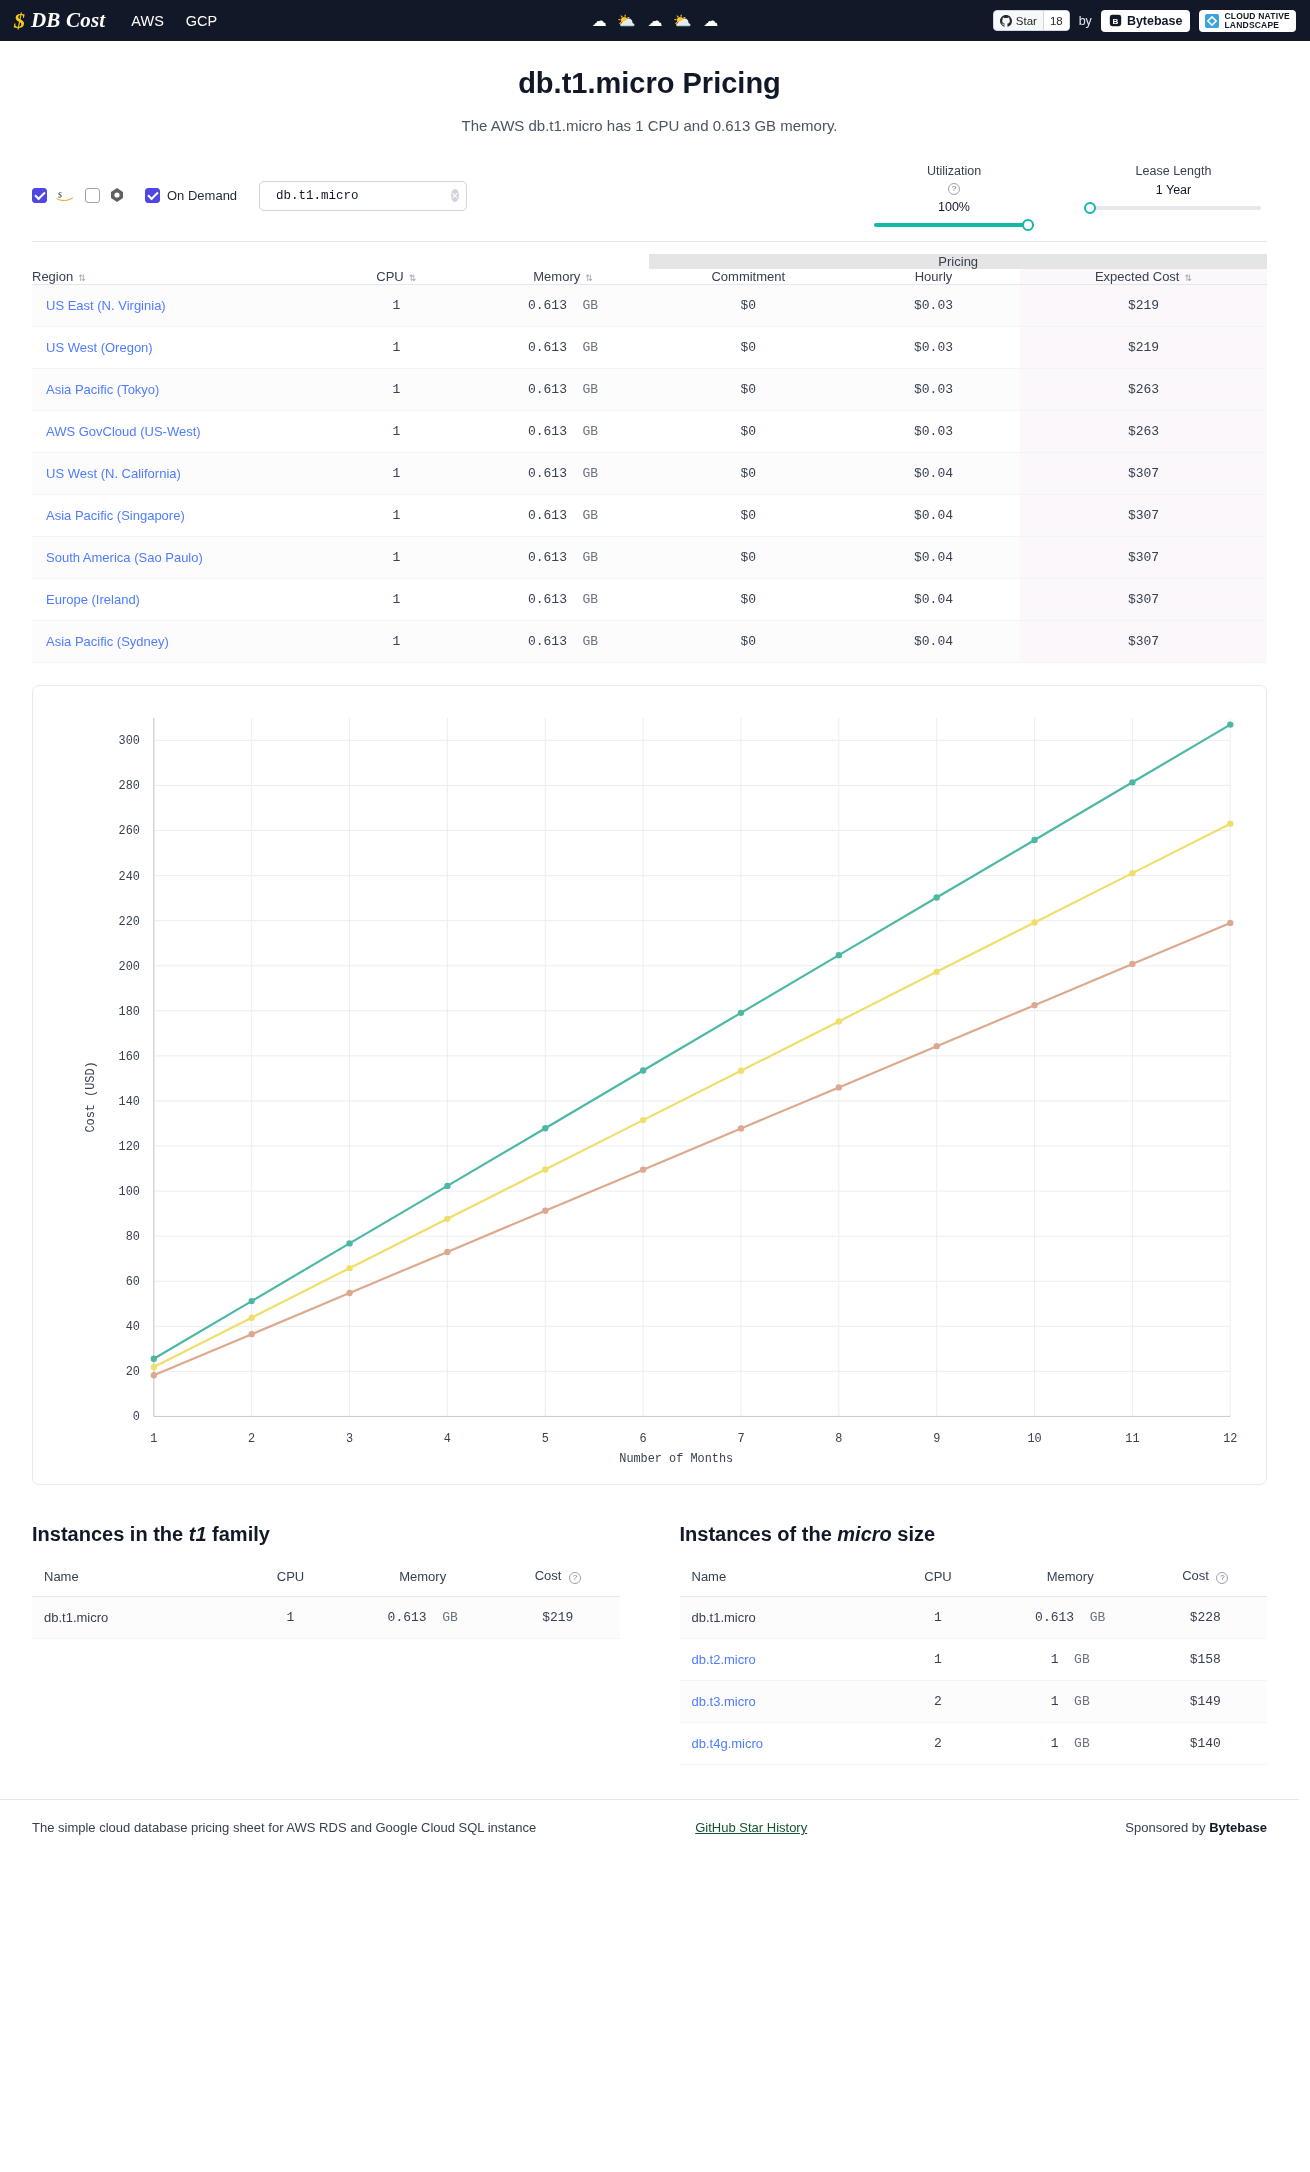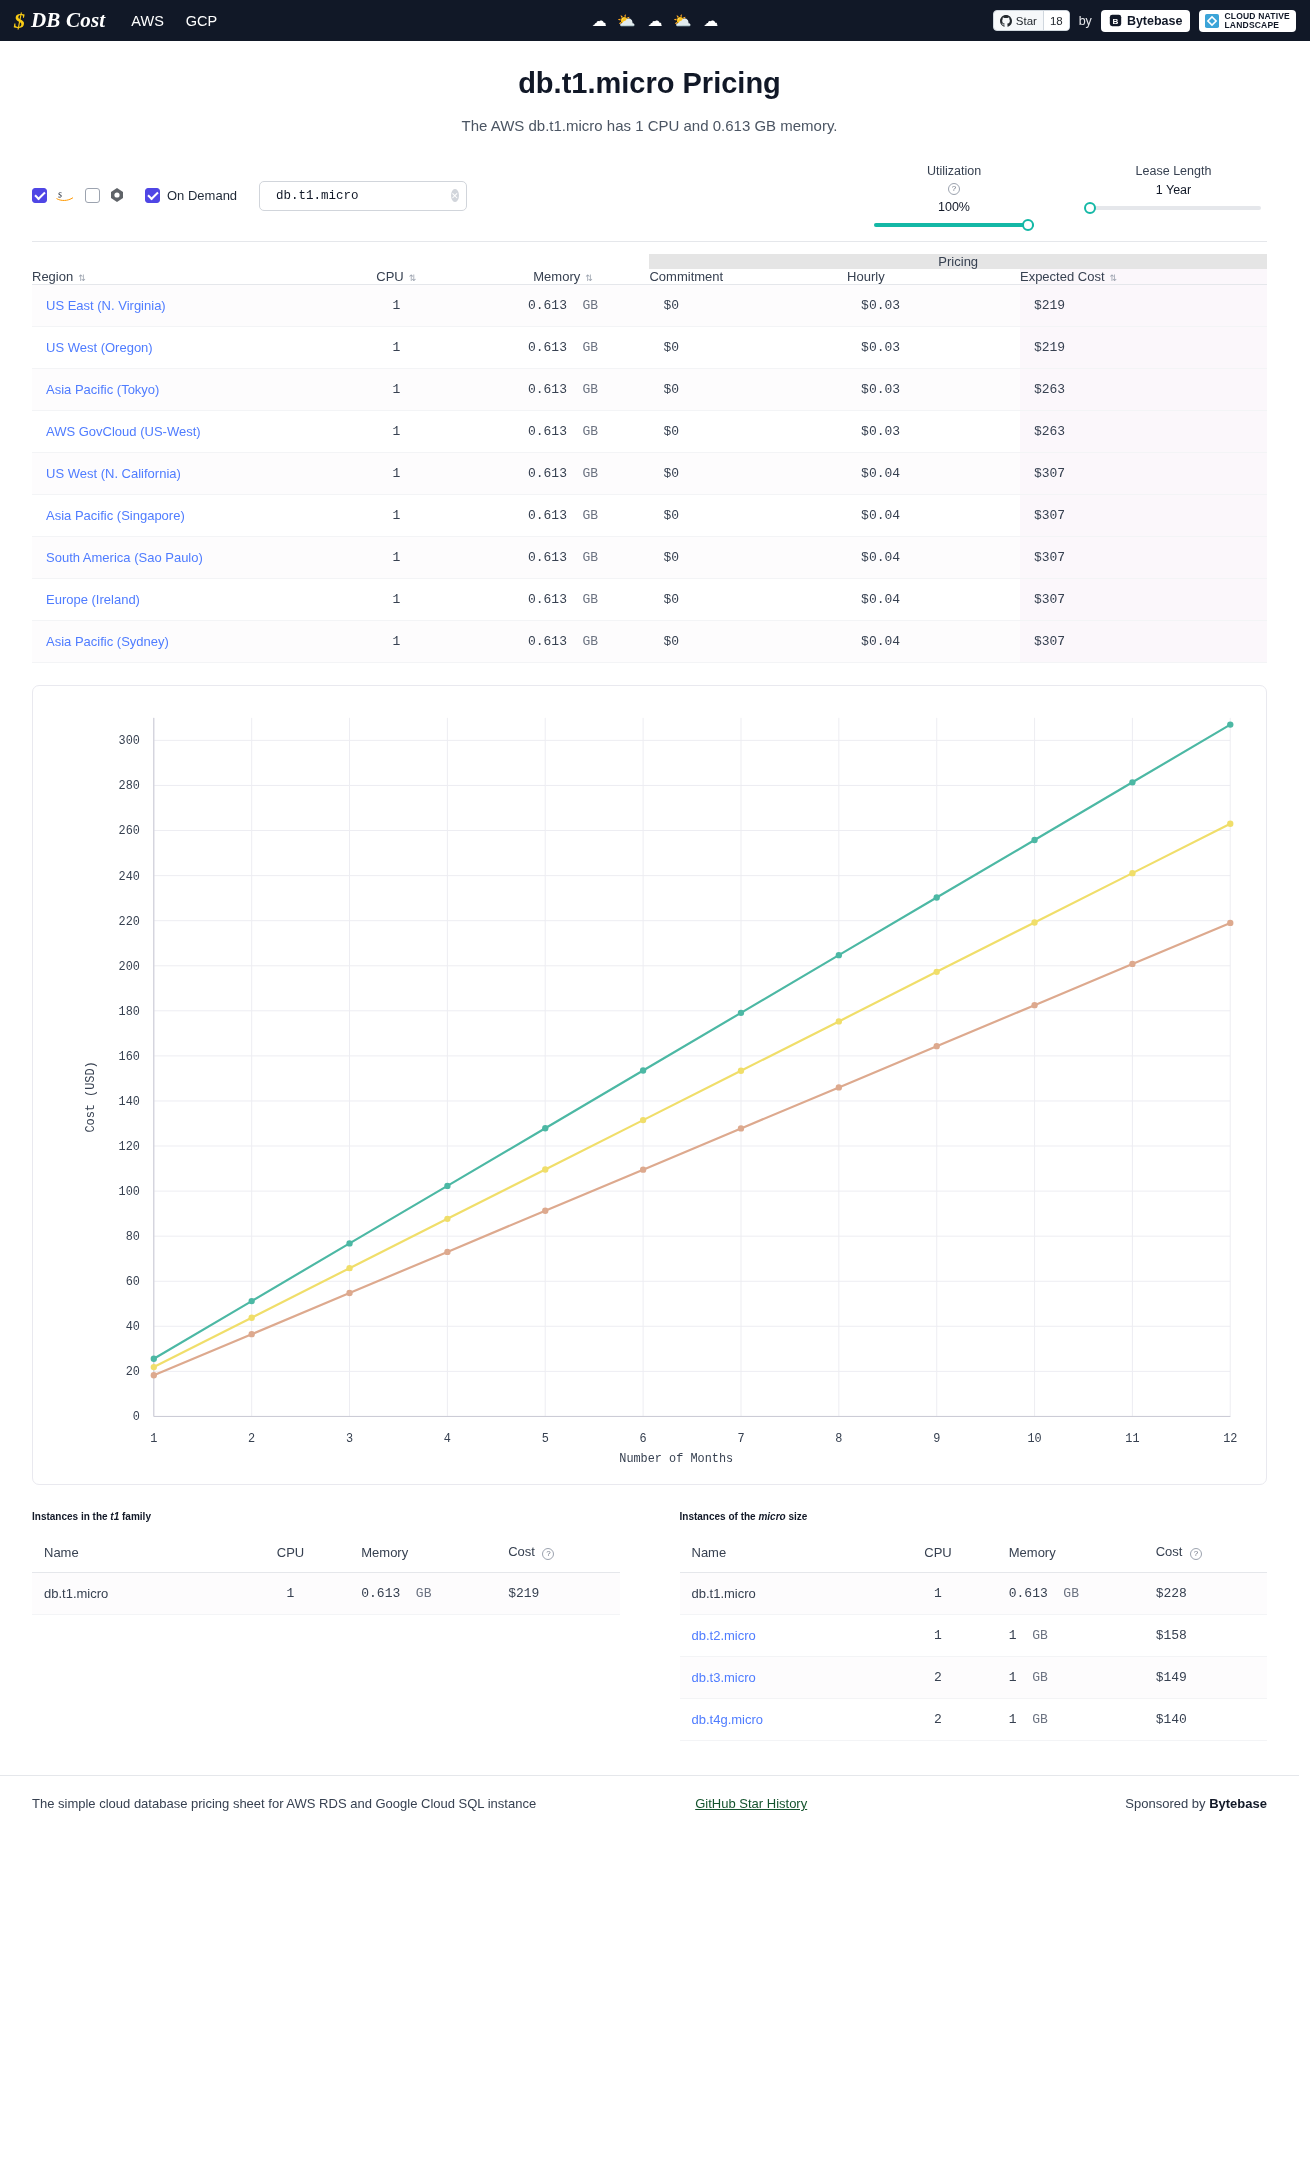--- a/index.html
+++ b/index.html
@@ -136,21 +136,21 @@
     padding: 10px 0 9px; font-size: 13px; color: #374151; text-align: center;
     font-weight: normal;
   }
   .grouphead .pricing-cell { background: #e5e5e5; }
   .colhead th {
     font-size: 13px; font-weight: normal; color: #374151;
     padding: 9px 14px 13px; border-bottom: 1px solid #e5e7eb; vertical-align: bottom;
   }
   .sortico { display: inline-block; margin-left: 5px; color: #9ca3af; font-size: 9px; line-height: 1; }
   .t-left { text-align: left; }
-  .t-right { text-align: left; }
+  .t-right { text-align: center; }
   .t-center { text-align: center; }
   table.main tbody td {
     padding: 13px 14px; border-bottom: 1px solid #f3f4f6; font-size: 13px; color: #374151;
   }
   tbody tr:nth-child(odd) { background: #fdfcfd; }
   .region-link { color: #4f7cff; cursor: pointer; }
   .cell-expected { background: #fbf7fb; }
   .unit { color: #6b7280; }
 
   
@@ -159,21 +159,21 @@
     background: #ffffff; padding: 14px 10px 10px 10px; height: 800px; position: relative;
   }
   .chart-svg { width: 100%; height: 100%; display: block; }
   .ax-lab { font-family: "Liberation Mono", monospace; font-size: 12px; fill: #374151; }
   .ax-title { font-family: "Liberation Mono", monospace; font-size: 12px; fill: #374151; }
 
   
   .bottom-row { display: flex; gap: 0; margin: 26px 32px 0 32px; }
   .bottom-col { width: 50%; padding-right: 30px; }
   .bottom-col:last-child { padding-right: 0; padding-left: 30px; }
-  .bottom-title { font-size: 10px; font-weight: bold; color: #111827; margin-bottom: 12px; }
+  .bottom-title { font-size: 20px; font-weight: bold; color: #111827; margin-bottom: 12px; margin-top: 12px; }
   .bottom-title i { font-style: italic; }
   table.sub { width: 100%; border-collapse: collapse; font-size: 13px; }
   table.sub th {
     font-weight: normal; color: #374151; font-size: 13px; padding: 10px 12px 12px;
     border-bottom: 1px solid #e5e7eb;
   }
   table.sub td {
     padding: 13px 12px; border-bottom: 1px solid #f3f4f6; color: #374151; font-size: 13px;
   }
   table.sub tbody tr:nth-child(odd) { background: #fdfcfd; }

